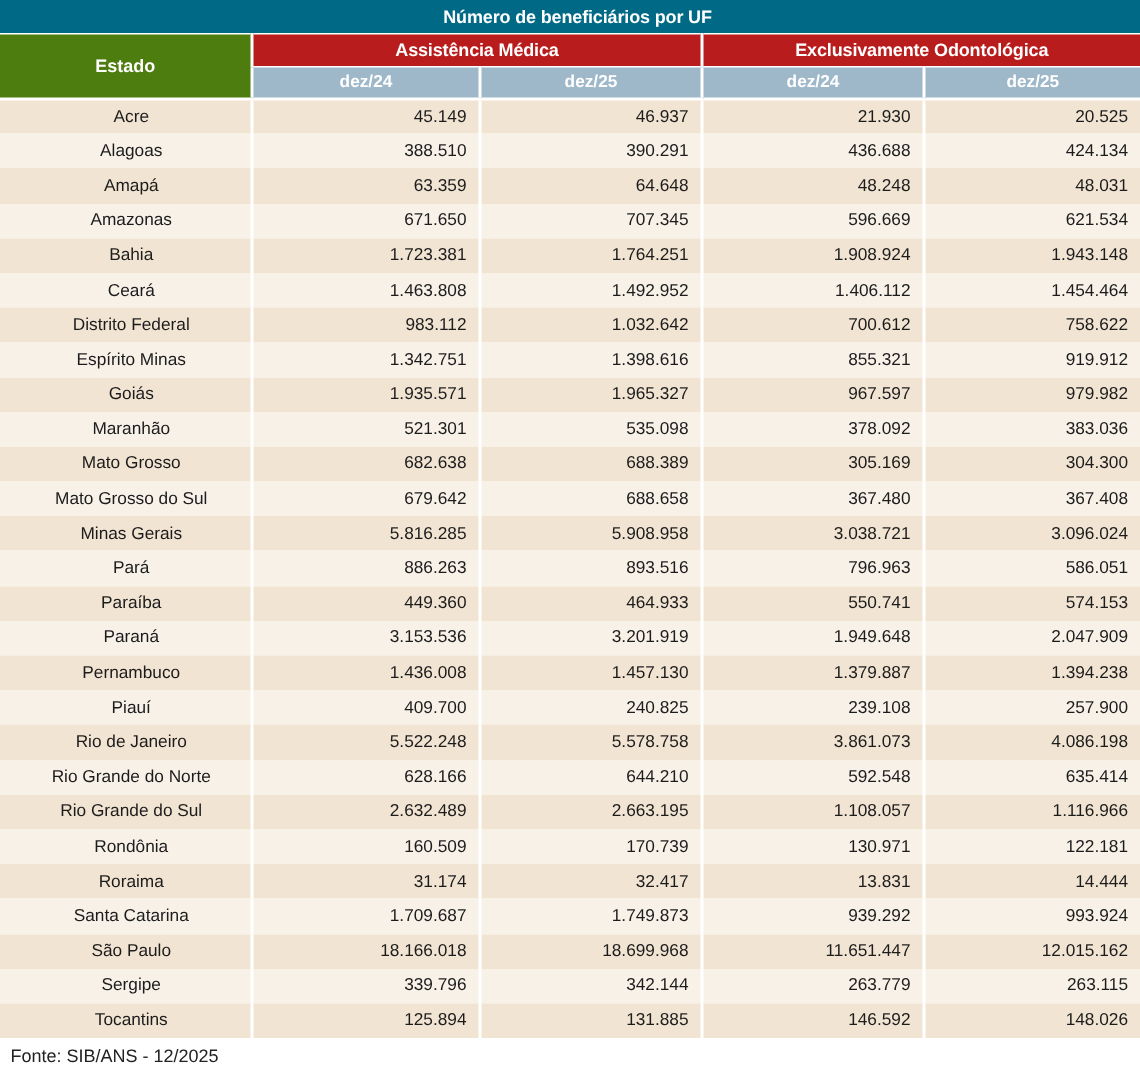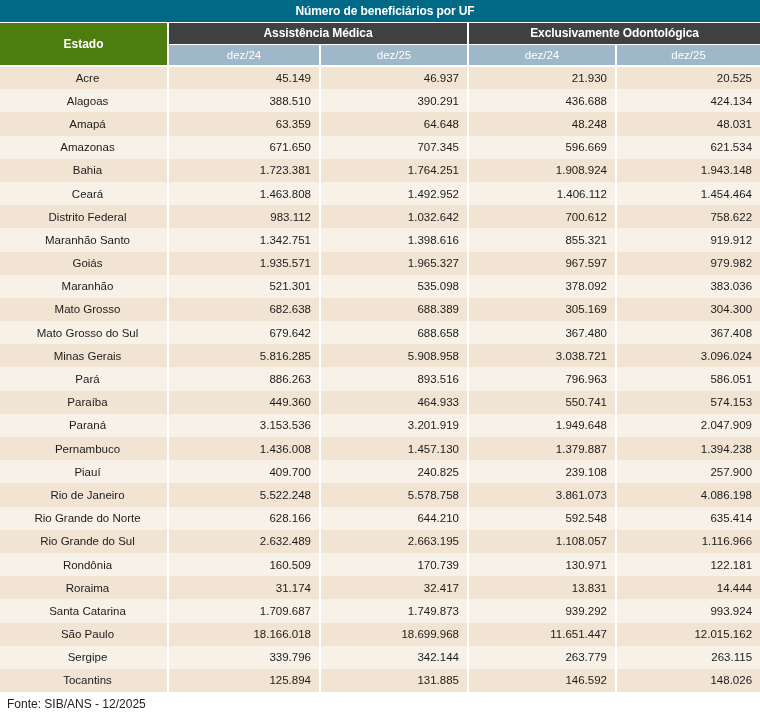--- a/index.html
+++ b/index.html
@@ -35,34 +35,34 @@
   .estado-cell {
     background: #4d7c0f;
     color: #ffffff;
     font-weight: bold;
     font-size: 12px;
     text-align: center;
     vertical-align: middle;
     border-bottom: 2px solid #ffffff;
   }
   .group-cell {
-    background: #404040;
+    background: #b91c1c;
     color: #ffffff;
     font-weight: bold;
     font-size: 12px;
     text-align: center;
     height: 22px;
     border-bottom: 1px solid #ffffff;
     border-left: 2px solid #ffffff;
     letter-spacing: -0.1px;
   }
   .sub-cell {
     background: #9EB8CA;
     color: #ffffff;
-    font-weight: normal;
+    font-weight: bold;
     font-size: 11.5px;
     text-align: center;
     height: 22px;
     border-bottom: 2px solid #ffffff;
     border-left: 2px solid #ffffff;
   }
   tbody td {
     height: 23.2px;
     font-size: 11.5px;
     color: #1c1c1c;
@@ -151,21 +151,21 @@
         <td class="num">1.454.464</td>
       </tr>
       <tr>
         <td class="state">Distrito Federal</td>
         <td class="num">983.112</td>
         <td class="num">1.032.642</td>
         <td class="num">700.612</td>
         <td class="num">758.622</td>
       </tr>
       <tr>
-        <td class="state">Maranhão Santo</td>
+        <td class="state">Espírito Minas</td>
         <td class="num">1.342.751</td>
         <td class="num">1.398.616</td>
         <td class="num">855.321</td>
         <td class="num">919.912</td>
       </tr>
       <tr>
         <td class="state">Goiás</td>
         <td class="num">1.935.571</td>
         <td class="num">1.965.327</td>
         <td class="num">967.597</td>

